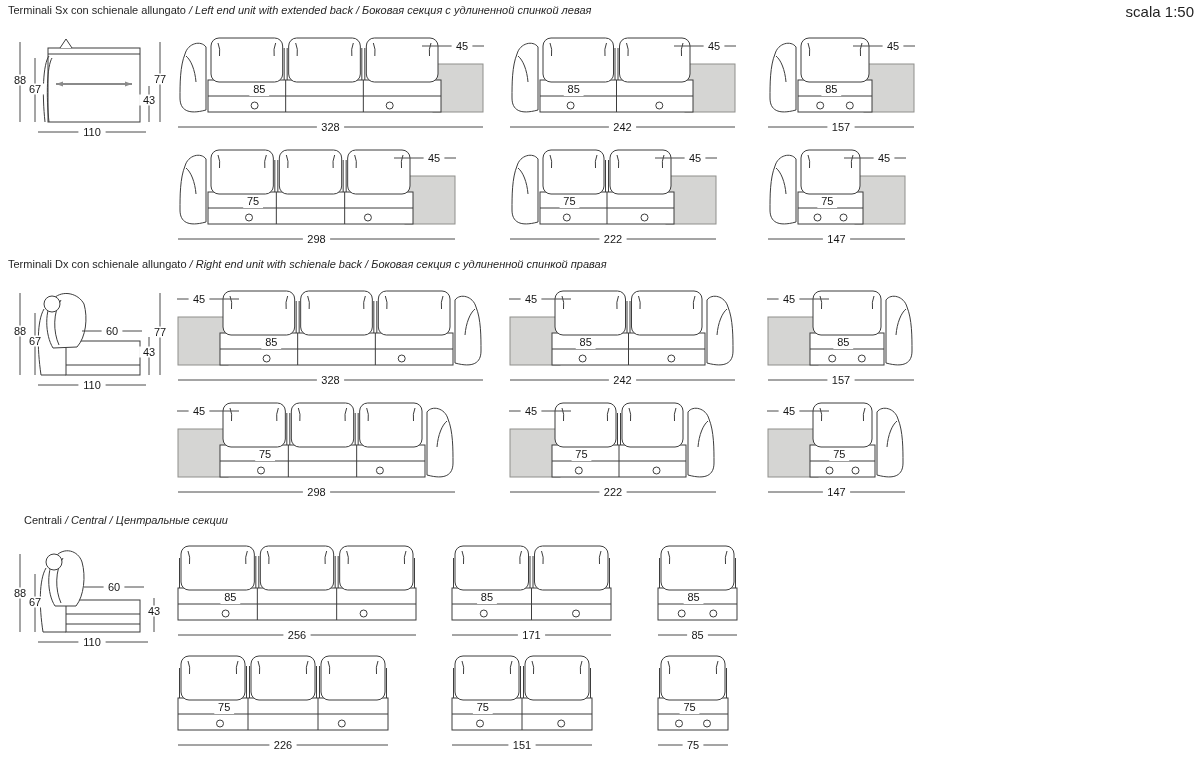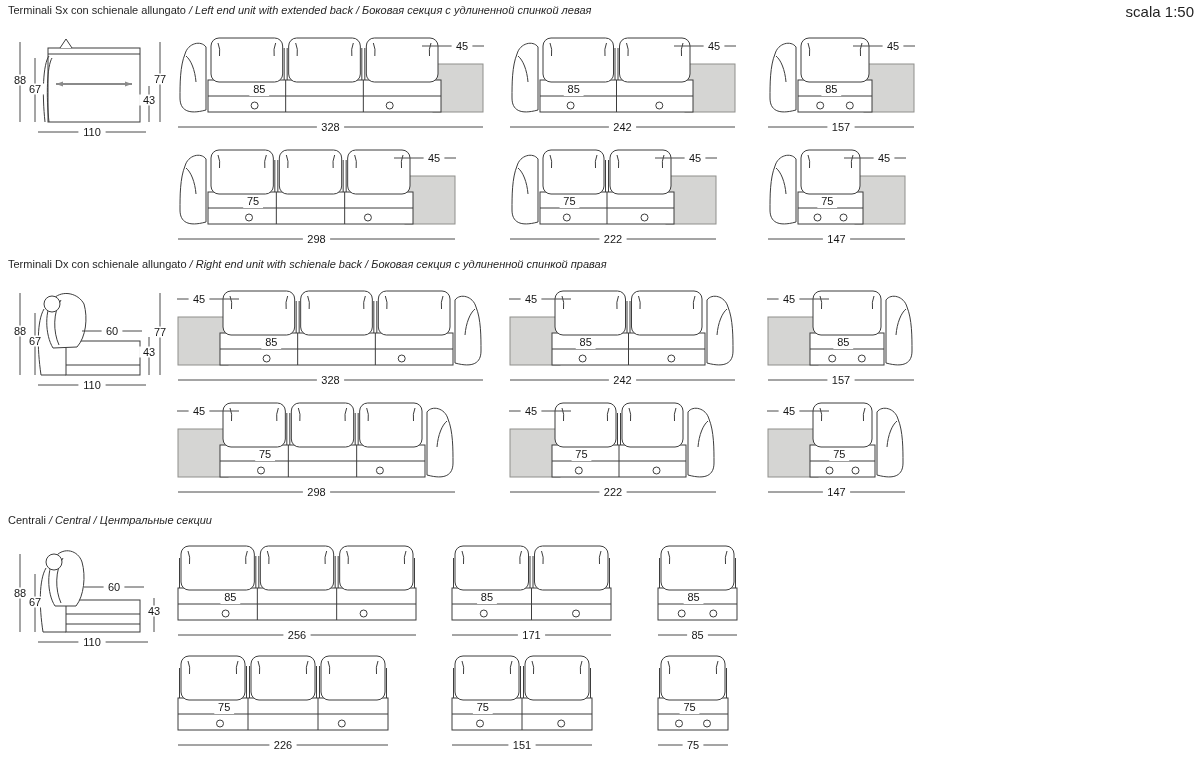--- a/index.html
+++ b/index.html
@@ -400,21 +400,21 @@
         </g>
         <line x1="-1" y1="16" x2="61" y2="16" stroke="#4a4a4a" stroke-width="1"></line>
         <rect x="10.6" y="10.5" width="20.8" height="11" fill="#fff"></rect>
         <text x="21" y="19.8" text-anchor="middle">45</text>
         <rect x="61.35" y="54" width="19.8" height="12" fill="#fff"></rect>
         <text x="71.25" y="63" text-anchor="middle">75</text>
         <line x1="0" y1="97" x2="137" y2="97" stroke="#4a4a4a" stroke-width="1"></line>
         <rect x="54.9" y="91.5" width="27.200000000000003" height="11" fill="#fff"></rect>
         <text x="68.5" y="100.8" text-anchor="middle">147</text>
       </svg>
-      <div class="abs sec-title" style="left:8px;top:514px"><span>Centrali</span><span class="i"><span> / </span><span>Central</span><span> / </span><span>Центральные секции</span></span></div>
+      <div class="abs sec-title" style="left:24px;top:514px"><span>Centrali</span><span class="i"><span> / </span><span>Central</span><span> / </span><span>Центральные секции</span></span></div>
       <svg class="abs" style="left:8px;top:540px" width="168" height="106" viewBox="0 0 168 106">
         <path d="M38 28 C 31 40 31 66 35 92 L 58 92" fill="none" stroke="#3d3d3d"></path>
         <rect x="58" y="60" width="74" height="32" fill="#fff" stroke="#3d3d3d"></rect>
         <line x1="58" y1="74" x2="132" y2="74" stroke="#3d3d3d" stroke-width="1"></line>
         <line x1="58" y1="84" x2="132" y2="84" stroke="#3d3d3d" stroke-width="1"></line>
         <path d="M47 66 C 39 54 38 28 48 16 C 56 7 70 10 74 22 C 78 36 76 56 68 66 Z" fill="#fff" stroke="#3d3d3d"></path>
         <path d="M53 63 C 47 50 47 30 55 18" fill="none" stroke="#3d3d3d"></path>
         <circle cx="46" cy="22" r="8" fill="#fff" stroke="#3d3d3d"></circle>
         <line x1="76" y1="47" x2="136" y2="47" stroke="#4a4a4a" stroke-width="1"></line>
         <rect x="95.6" y="41.5" width="20.8" height="11" fill="#fff"></rect>

